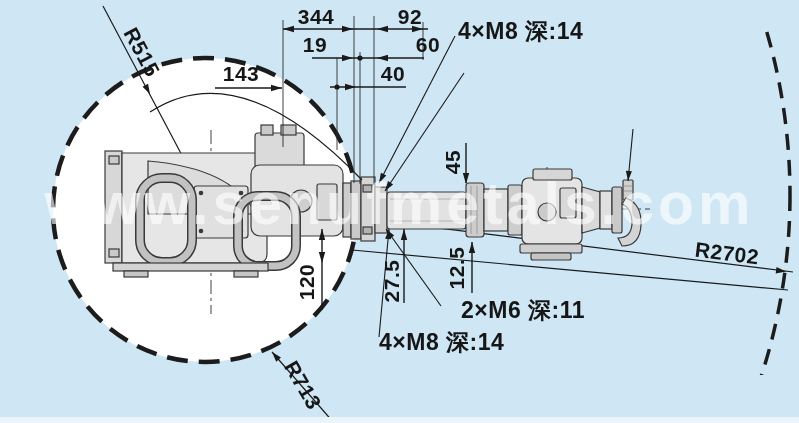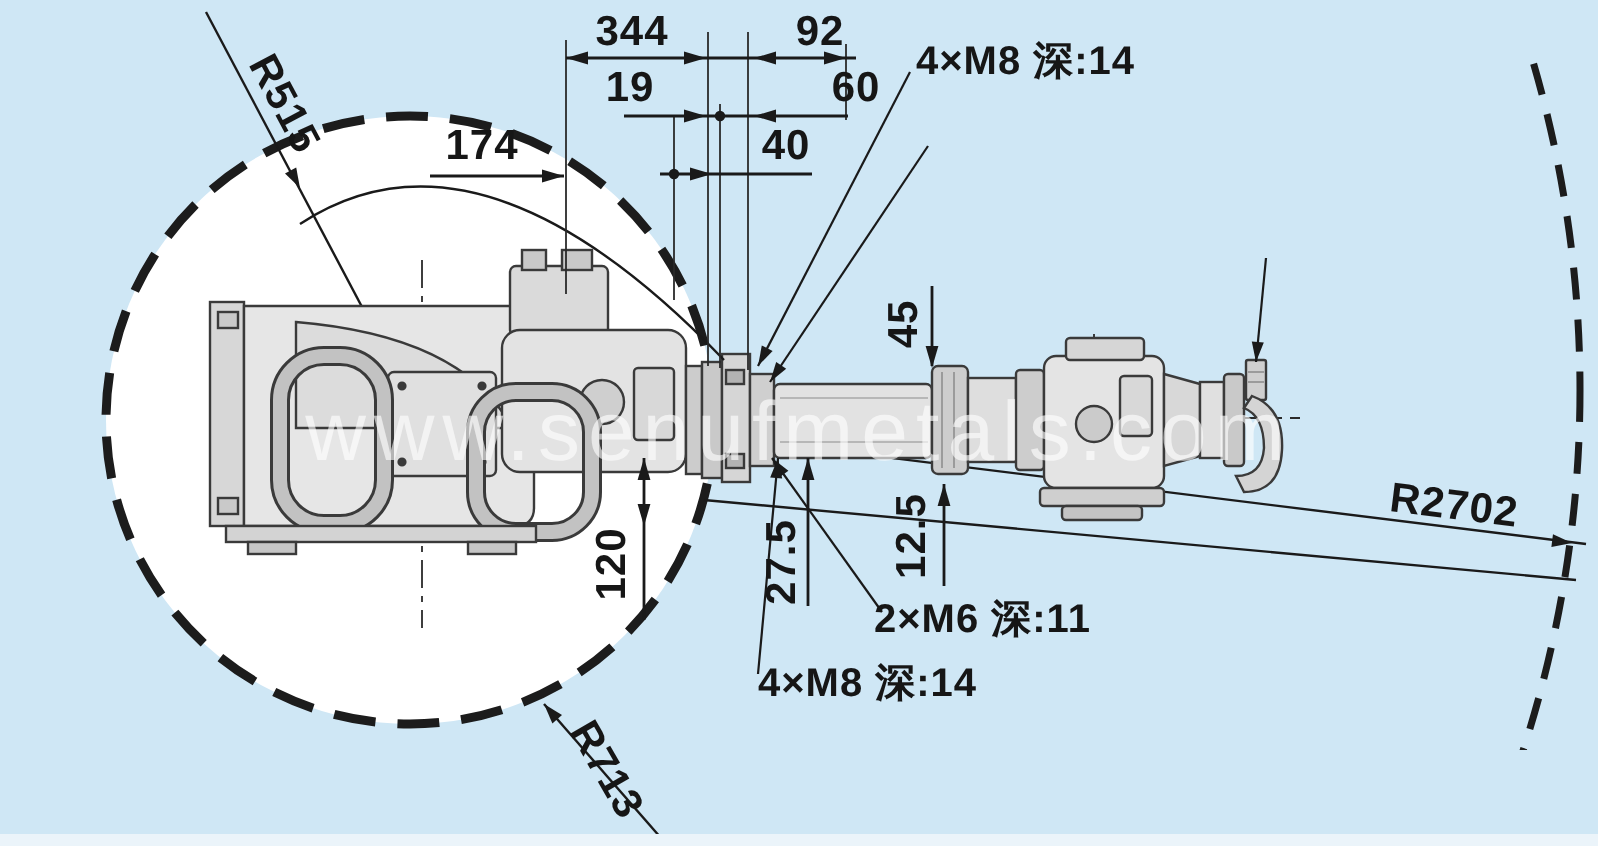--- a/index.html
+++ b/index.html
@@ -9,26 +9,26 @@
     font-family:"Liberation Sans", sans-serif;
   }
   .stage svg{position:absolute;left:0;top:0;}
   .lbl{
     position:absolute;color:#161616;font-size:21px;font-weight:600;
     white-space:nowrap;line-height:1;transform:translate(-50%,-50%);
     letter-spacing:0.5px;
   }
   .lbl.left{transform:translateY(-50%);}
   .lbl.cn{font-size:19px;font-weight:600;letter-spacing:1px;}
-  .lbl.spec{font-size:20px;}
+  .lbl.spec{font-size:23px;}
   .rot{transform:translate(-50%,-50%) rotate(var(--r));}
   .watermark{
-    position:absolute;left:50%;top:216px;transform:translate(-50%,-50%);
-    font-size:42px;color:rgba(255,255,255,0.62);letter-spacing:4px;
-    white-space:nowrap;font-weight:400;
+    position:absolute;left:50%;top:204px;transform:translate(-50%,-50%);
+    font-size:59px;color:rgba(255,255,255,0.62);letter-spacing:4px;
+    white-space:nowrap;font-weight:700;
   }
   .bottom-strip{position:absolute;left:0;bottom:0;width:100%;height:6px;background:#ebf4fa;}
 </style>
 </head>
 <body>
 
 <div class="stage">
 
 <svg width="799" height="423" viewBox="0 0 799 423">
   <defs>
@@ -177,27 +177,27 @@
     <polygon points="389,229 391.1,239.3 385.1,238.7"></polygon>
   </g>
 </svg>
 
 <div class="lbl rot" style="--r:62deg;left:142px;top:52px;">R515</div>
 <div class="lbl" style="left:316px;top:16px;">344</div>
 <div class="lbl" style="left:410px;top:16px;text-align:center;">92</div>
 <div class="lbl" style="left:315px;top:44px;">19</div>
 <div class="lbl" style="left:428px;top:44px;">60</div>
 <div class="lbl" style="left:393px;top:73px;">40</div>
-<div class="lbl" style="left:241px;top:73px;">174</div>
+<div class="lbl" style="left:241px;top:73px;">143</div>
 <div class="lbl spec left" style="left:458px;top:31px;">4×M8 深:14</div>
 <div class="lbl rot" style="--r:-90deg;left:452px;top:162px;">45</div>
 <div class="lbl rot" style="--r:7deg;left:727px;top:253px;">R2702</div>
 <div class="lbl rot" style="--r:-90deg;left:306px;top:282px;">120</div>
 <div class="lbl rot" style="--r:-90deg;left:391px;top:281px;">27.5</div>
 <div class="lbl rot" style="--r:-90deg;left:456px;top:268px;">12.5</div>
-<div class="lbl spec left" style="left:437px;top:310px;">2×M6 深:11</div>
+<div class="lbl spec left" style="left:461px;top:310px;">2×M6 深:11</div>
 <div class="lbl spec left" style="left:379px;top:342px;">4×M8 深:14</div>
 <div class="lbl rot" style="--r:60deg;left:303px;top:385px;">R713</div>
 
 <div class="watermark">www.senufmetals.com</div>
 <div class="bottom-strip"></div>
 
 </div>
 
 </body></html>

